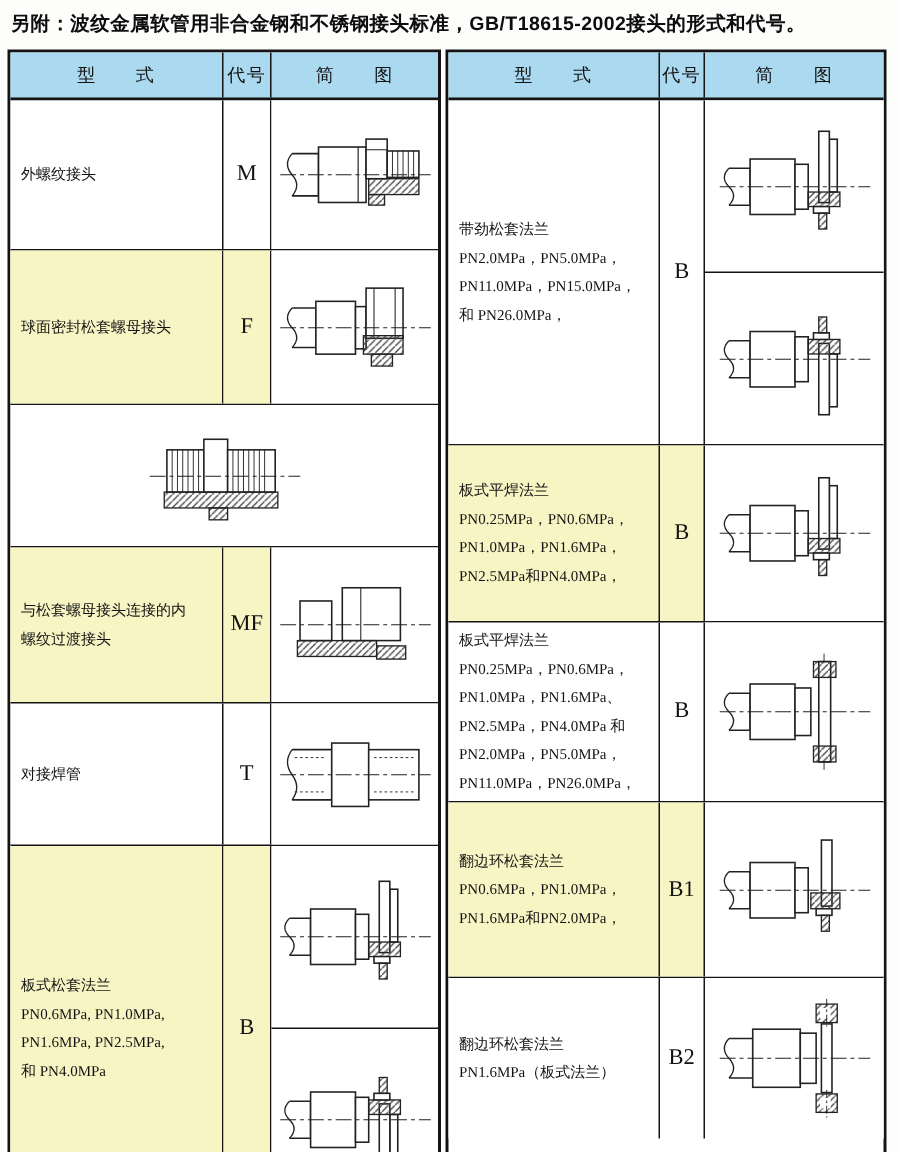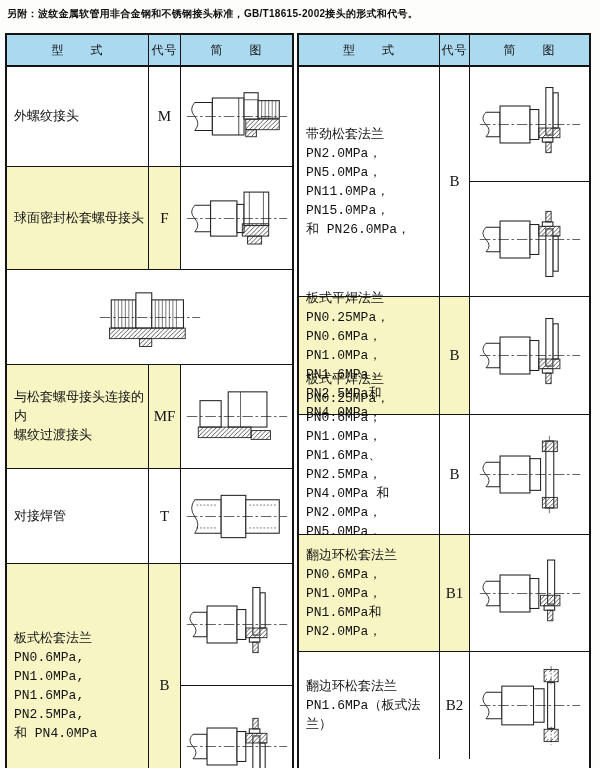--- a/index.html
+++ b/index.html
@@ -1,41 +1,40 @@
 <!DOCTYPE html>
 <html><head>
 <meta charset="utf-8">
 <style>
   html,body{margin:0;padding:0;width:600px;height:768px;overflow:hidden;background:#fdfdfc;}
   body{font-family:"Liberation Serif", serif;color:#121212;position:relative;}
   .title{
     position:absolute;left:7px;top:7px;width:590px;
     font-family:"Liberation Sans", sans-serif;font-weight:bold;
-    font-size:10px;letter-spacing:0.3px;color:#0d0d0d;
+    font-size:13px;letter-spacing:0.3px;color:#0d0d0d;
   }
   .tables{position:absolute;left:5px;top:33px;display:flex;gap:3px;}
   .jtable{box-sizing:border-box;border:2px solid #141414;background:#fff;}
   .jtable.lt{width:289px;}
   .jtable.rt{width:294px;}
   .thead{display:flex;height:32px;background:#abd9ef;border-bottom:2px solid #141414;box-sizing:border-box;}
   .cell{box-sizing:border-box;}
   .hcell{display:flex;align-items:center;justify-content:center;font-size:12px;letter-spacing:1px;}
   .lt .c1{width:142px;}
   .lt .c2{width:32px;}
   .rt .c1{width:141px;}
   .rt .c2{width:30px;}
   .c3{flex:1;}
   .c1,.c2{border-right:1px solid #141414;}
   .tbody .trow{display:flex;border-top:1px solid #141414;box-sizing:border-box;background:#fff;}
   .tbody .trow:first-child{border-top:none;}
   .type{
     display:flex;align-items:center;
-    padding:4px 2px 4px 7px;font-size:13px;line-height:19px;
+    padding:4px 2px 4px 7px;font-size:10px;line-height:19px;
     white-space:pre-line;
-    font-family:Liberation Mono, monospace;
   }
   .code{display:flex;align-items:center;justify-content:center;font-size:15px;}
   .diag{display:flex;flex-direction:column;background:#fff;}
   .subdiag{flex:1;display:flex;align-items:center;justify-content:center;overflow:hidden;}
   .subdiag + .subdiag{border-top:1px solid #141414;}
   .trow.hl .type,.trow.hl .code{background:#f7f5c4;}
   
   #lb .trow:nth-child(1){height:99px;}
   #lb .trow:nth-child(2){height:103px;}
   #lb .trow:nth-child(3){height:95px;}

